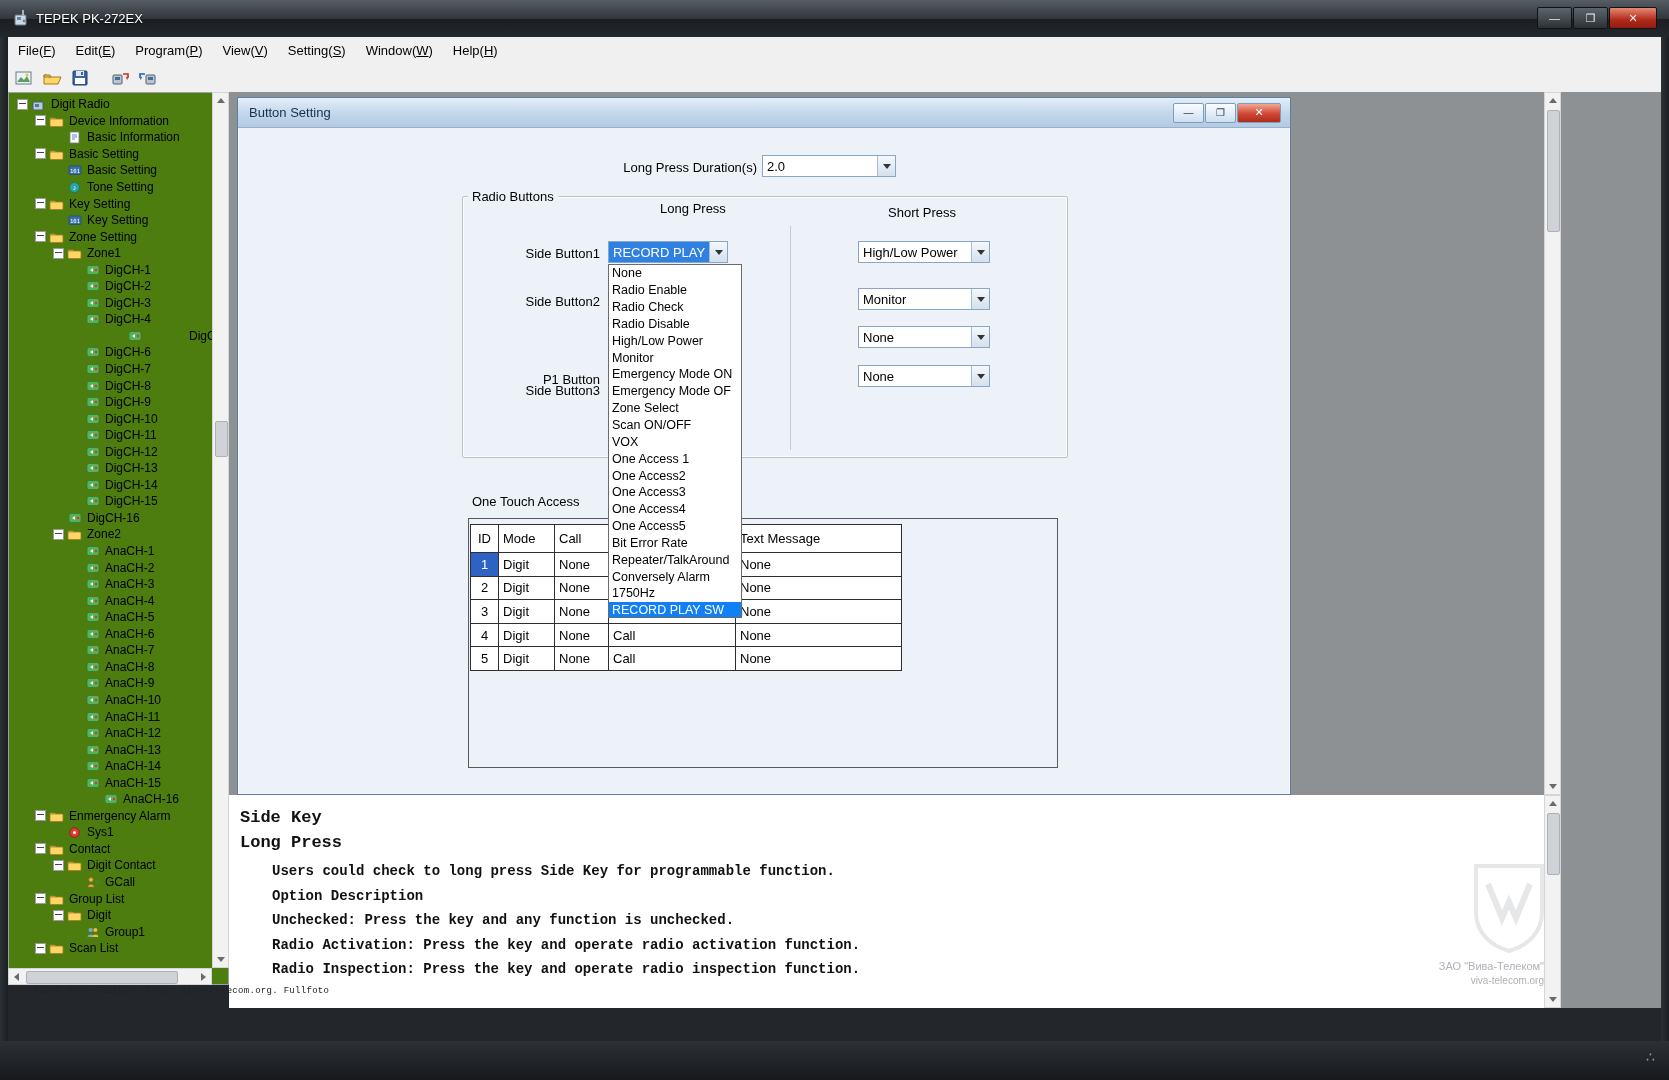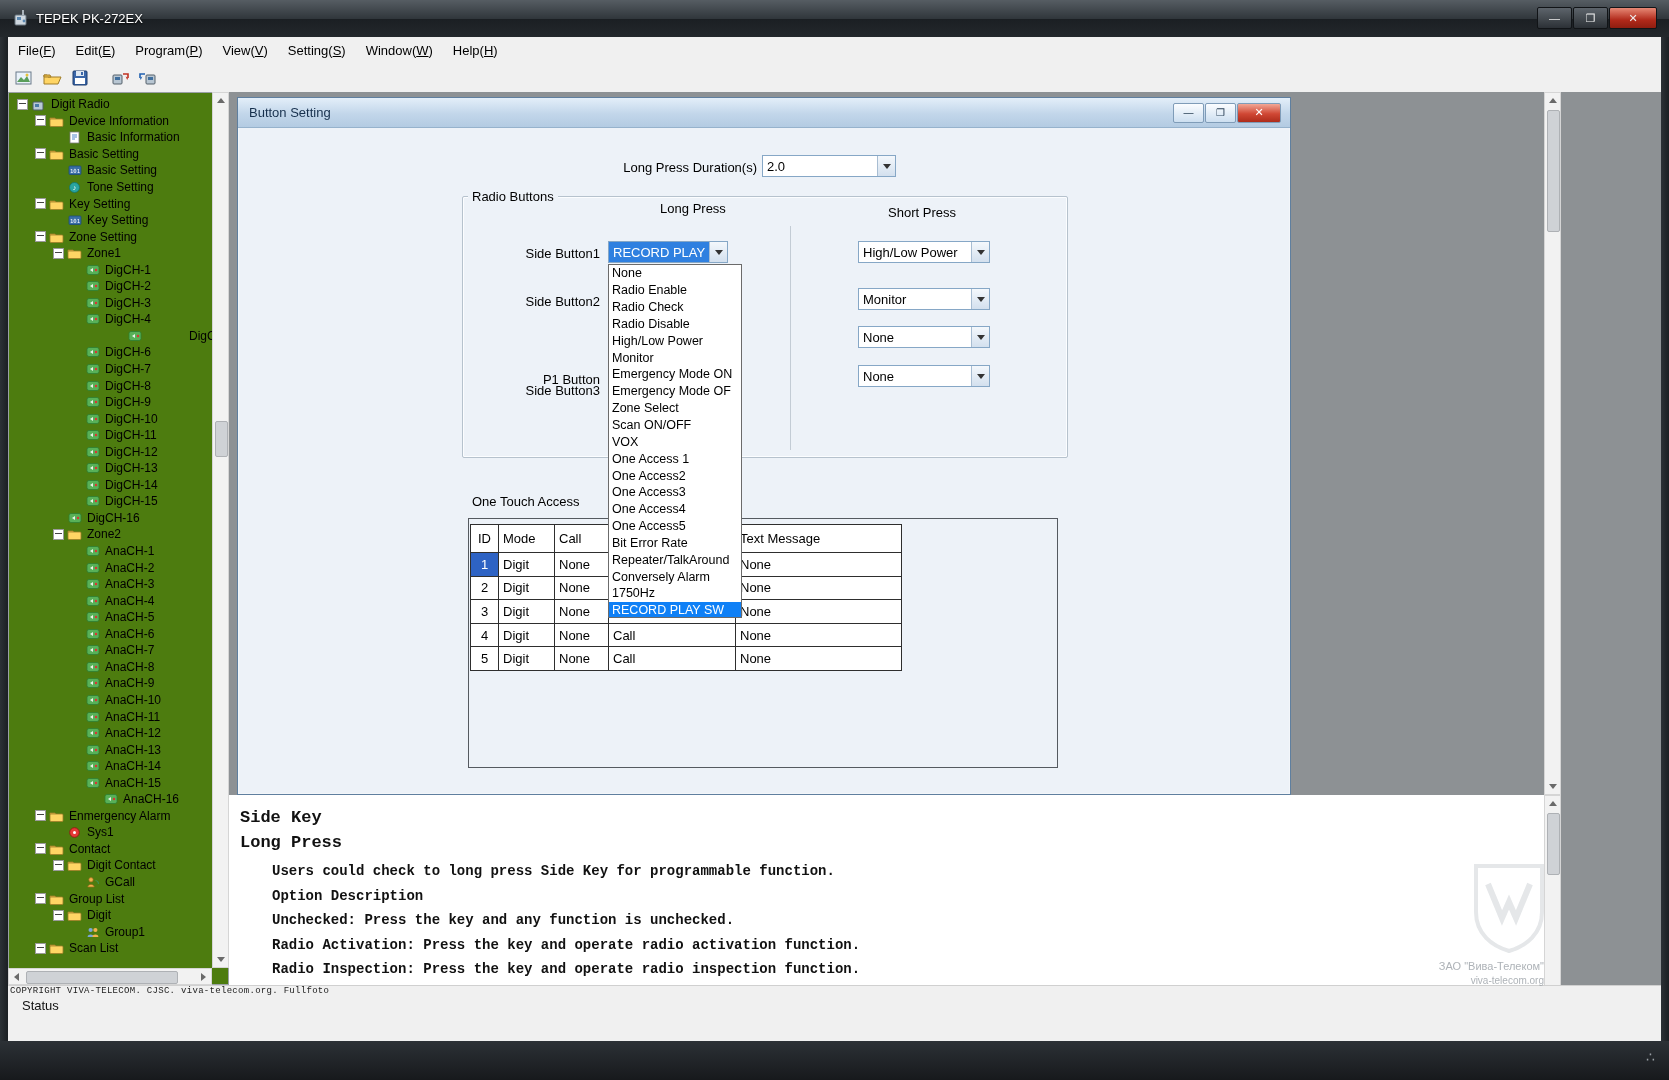--- a/index.html
+++ b/index.html
@@ -943,23 +943,20 @@
   <div class="abs sb" style="left:1544px;top:795px;width:17px;height:213px;">
     <span class="sb-arrow" style="left:0;top:0;">
         <i class="tri-up"></i>
       </span>
     <span class="sb-arrow" style="left:0;bottom:0;">
         <i class="tri-down"></i>
       </span>
     <span class="sb-thumb" style="left:2px;top:17px;width:11px;height:60px;"></span>
   </div>
 
-  <div class="abs statusbar">
-    <span class="status-text">Status</span>
-  </div>
 
   <div class="abs sideframe" style="left:0;"></div>
   <div class="abs sideframe" style="left:1661px;"></div>
   <div class="abs bottomframe">
     <span class="grip">∴</span>
   </div>
 
   <div class="abs wm-copy">COPYRIGHT VIVA-TELECOM. CJSC. viva-telecom.org. Fullfoto</div>
   <div class="abs wm-logo">
     <svg width="78" height="95" viewBox="0 0 78 95" style="opacity:.55;">

